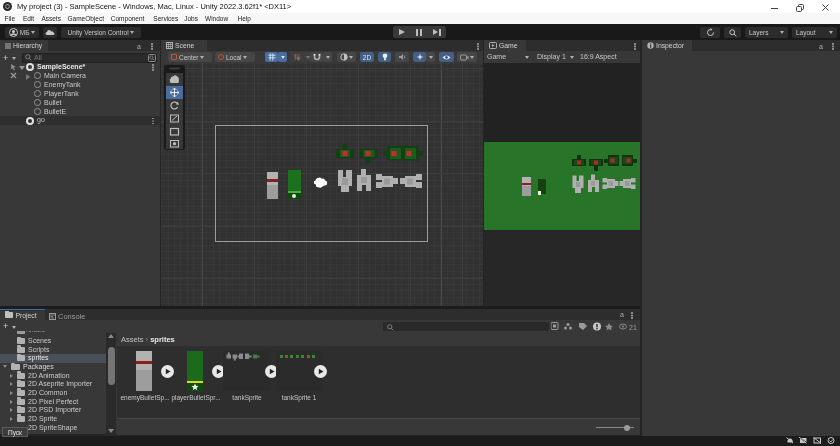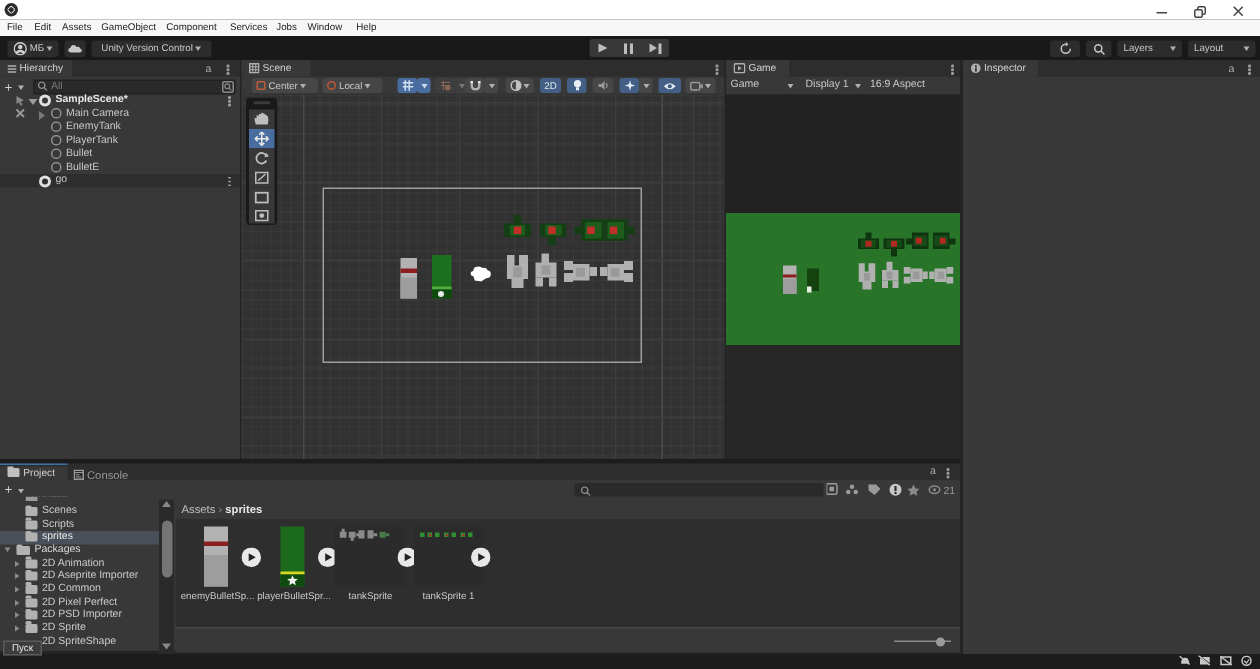--- a/index.html
+++ b/index.html
@@ -14,20 +14,21 @@
 .kebab{width:1.5px;height:1.5px;background:#9a9a9a;border-radius:50%;box-shadow:0 2.5px 0 #9a9a9a,0 5px 0 #9a9a9a;}
 </style></head>
 <body>
 <div id="root">
 
 <div class="abs" style="left:0;top:0;width:840px;height:13px;background:#ffffff;"></div>
 <div class="abs" style="left:3px;top:2px;width:9px;height:9px;border-radius:50%;background:#2b2b2b;"></div>
 <svg class="abs" style="left:5px;top:4px;" width="5" height="5">
       <path d="M2.5 0 L5 2.5 L2.5 5 L0 2.5 Z" fill="none" stroke="#e8e8e8" stroke-width="0.7"></path>
     </svg>
+<div class="abs" style="left:17px;top:2px;font-size:7.5px;color:#111;white-space:nowrap;">My project (3) - SampleScene - Windows, Mac, Linux - Unity 2022.3.62f1* &lt;DX11&gt;</div>
 <div class="abs" style="left:771px;top:7.5px;width:7px;height:1.2px;background:#444;"></div>
 <svg class="abs" style="left:796px;top:3.5px;" width="8" height="8">
       <rect x="2.5" y="0.5" width="5" height="5" rx="1" stroke="#444" fill="none" stroke-width="1"></rect>
       <rect x="0.5" y="2.5" width="5" height="5" rx="1" stroke="#444" fill="#f7f7f7" stroke-width="1"></rect>
     </svg>
 <svg class="abs" style="left:822px;top:3.5px;" width="7" height="7">
       <path d="M0.5 0.5 L6.5 6.5 M6.5 0.5 L0.5 6.5" stroke="#444" stroke-width="1"></path>
     </svg>
 
 <div class="abs" style="left:0;top:13px;width:840px;height:11px;background:#f7f7f7;"></div>

